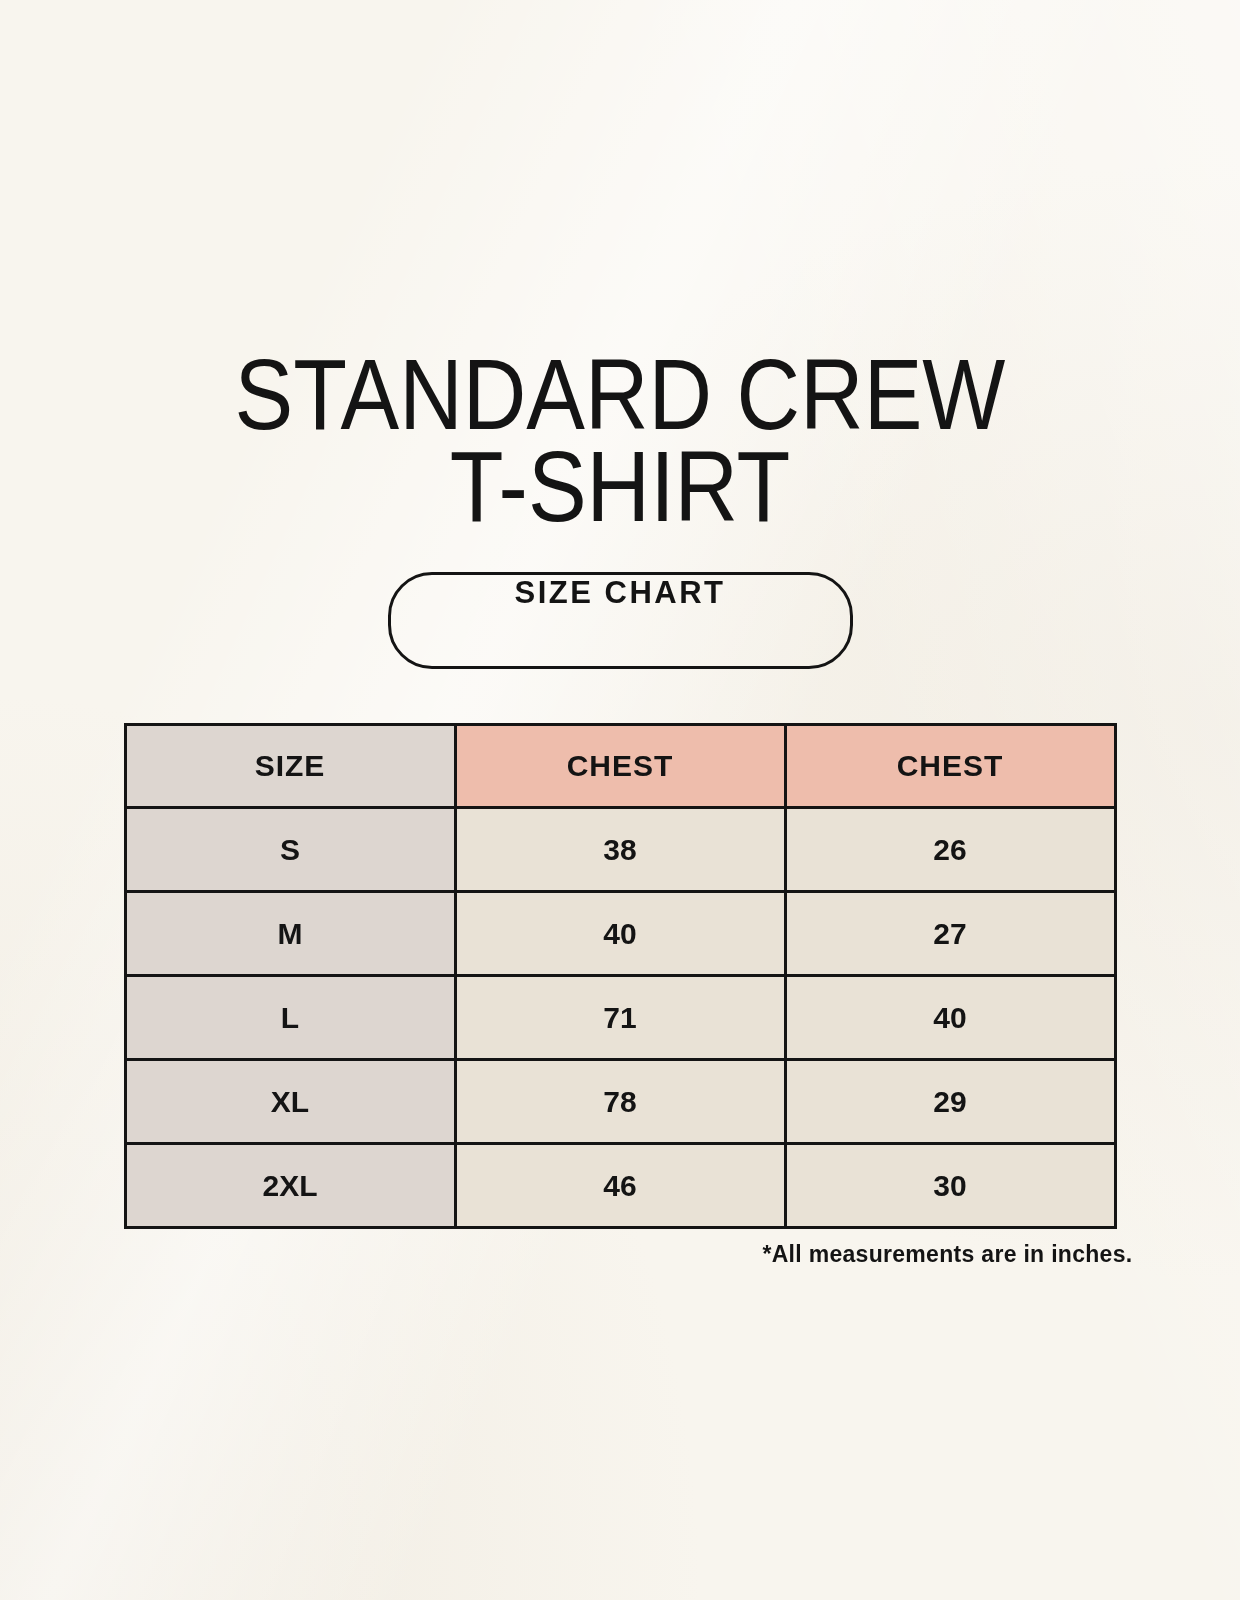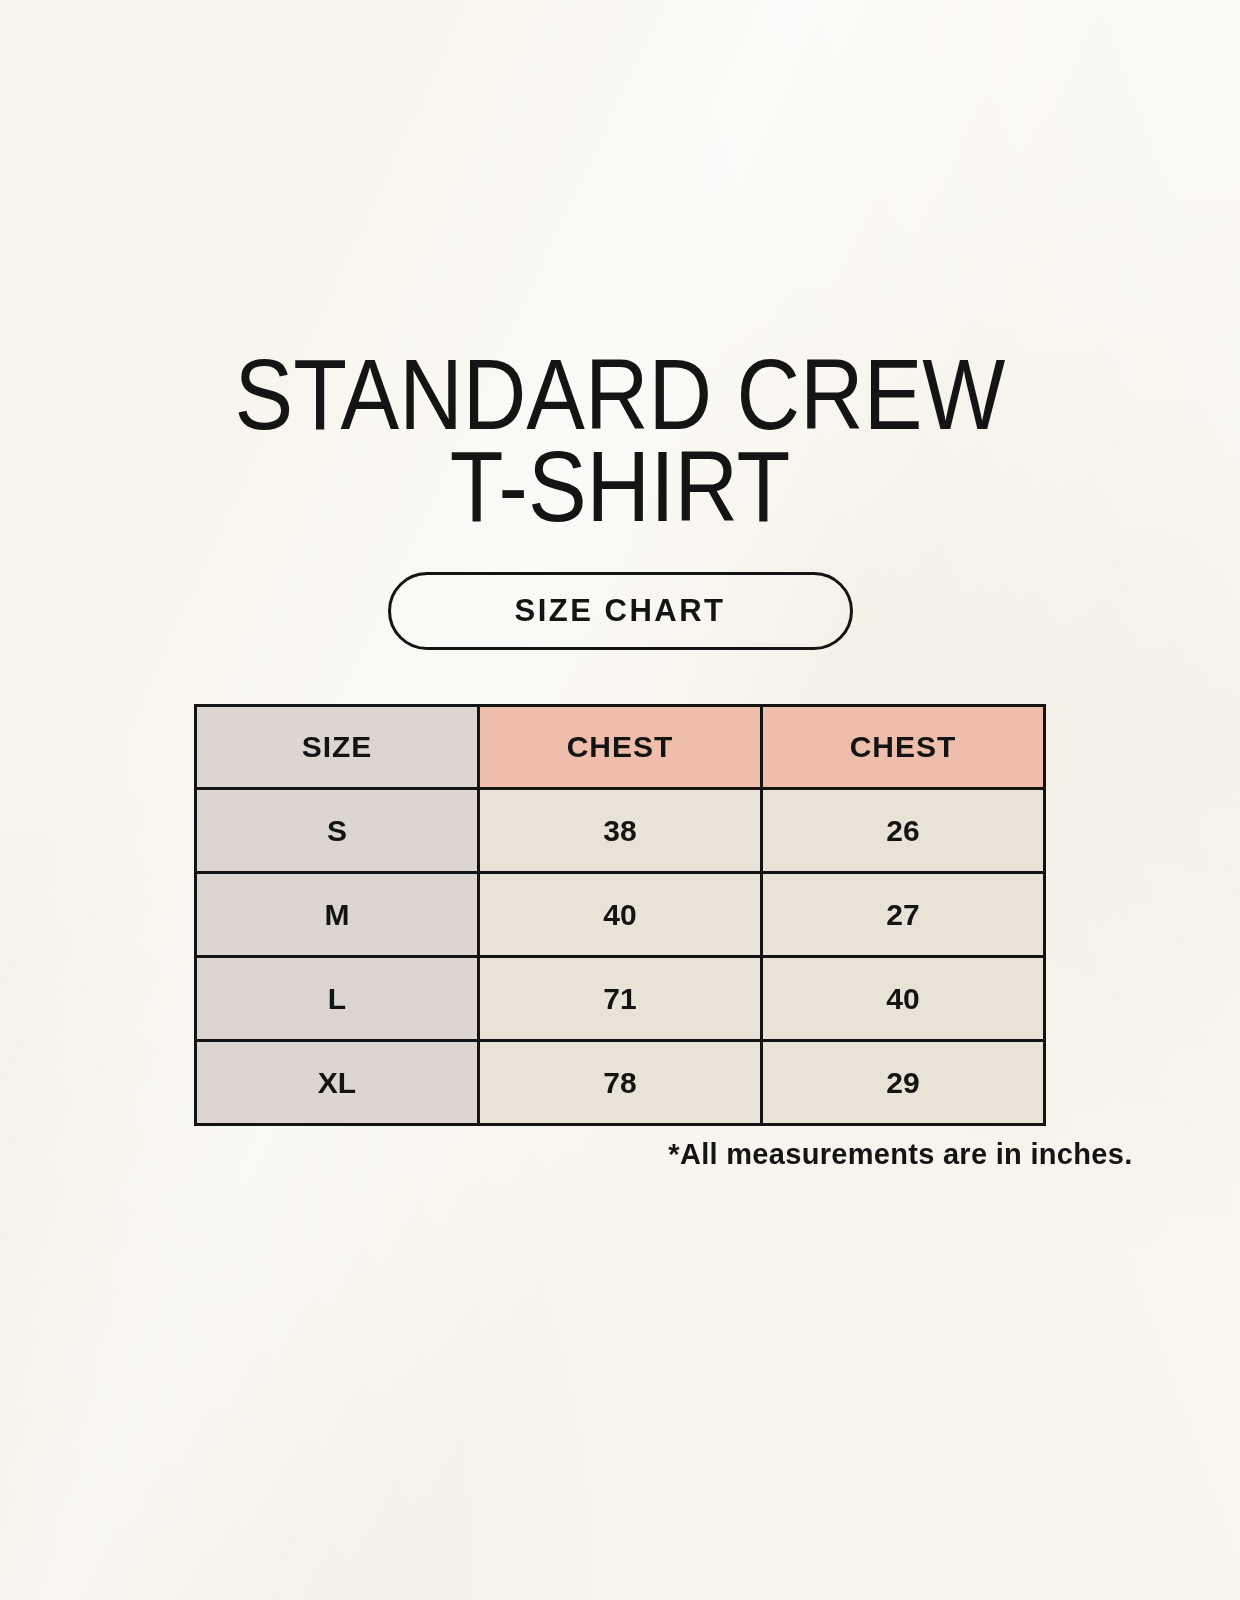--- a/index.html
+++ b/index.html
@@ -34,56 +34,56 @@
     letter-spacing: 0px;
     transform: scaleX(0.88);
     transform-origin: 50% 0;
     color: var(--text);
   }
   .title span { display: block; }
 
   .pill {
     margin: 40px auto 0;
     width: 465px;
-    height: 78px;
+    height: 97px;
     border: 3px solid var(--border);
     border-radius: 44px;
     background: transparent;
     display: flex;
-    align-items: center;
+    align-items: flex-start;
     justify-content: center;
     cursor: pointer;
   }
   .pill span {
     font-size: 31px;
     font-weight: 600;
     letter-spacing: 2.5px;
   }
 
   table {
     margin: 54px auto 0;
-    width: 852px;
+    width: 993px;
     table-layout: fixed;
     border-collapse: collapse;
     border: 3px solid var(--border);
   }
   th, td {
     border: 3px solid var(--border);
     text-align: center;
     vertical-align: middle;
   }
   th { height: 83px; font-size: 30px; font-weight: 700; letter-spacing: 1px; }
   td { height: 84px; font-size: 30px; font-weight: 700; }
   .head-size { background: var(--size-column); }
   .head-accent { background: var(--accent-header); text-align: center; }
   .cell-size { background: var(--size-column); font-weight: 700; }
   .cell-val { background: var(--row-beige); }
 
   .footnote-wrap { width: 1025px; margin: 12px auto 0; text-align: right; }
-  .footnote { font-size: 29px; font-weight: 600; letter-spacing: 0.3px; }
+  .footnote { font-size: 23px; font-weight: 600; letter-spacing: 0.3px; }
 </style>
 </head>
 <body>
 
 <div class="page">
 
   <h1 class="title">
     <span>STANDARD CREW</span>
     <span>T-SHIRT</span>
   </h1>
@@ -114,20 +114,25 @@
       <tr>
         <td class="cell-size">L</td>
         <td class="cell-val">71</td>
         <td class="cell-val">40</td>
       </tr>
       <tr>
         <td class="cell-size">XL</td>
         <td class="cell-val">78</td>
         <td class="cell-val">29</td>
       </tr>
+      <tr>
+        <td class="cell-size">2XL</td>
+        <td class="cell-val">46</td>
+        <td class="cell-val">30</td>
+      </tr>
     </tbody>
   </table>
 
   <div class="footnote-wrap">
     <span class="footnote">*All measurements are in inches.</span>
   </div>
 
 </div>
 
 </body></html>

